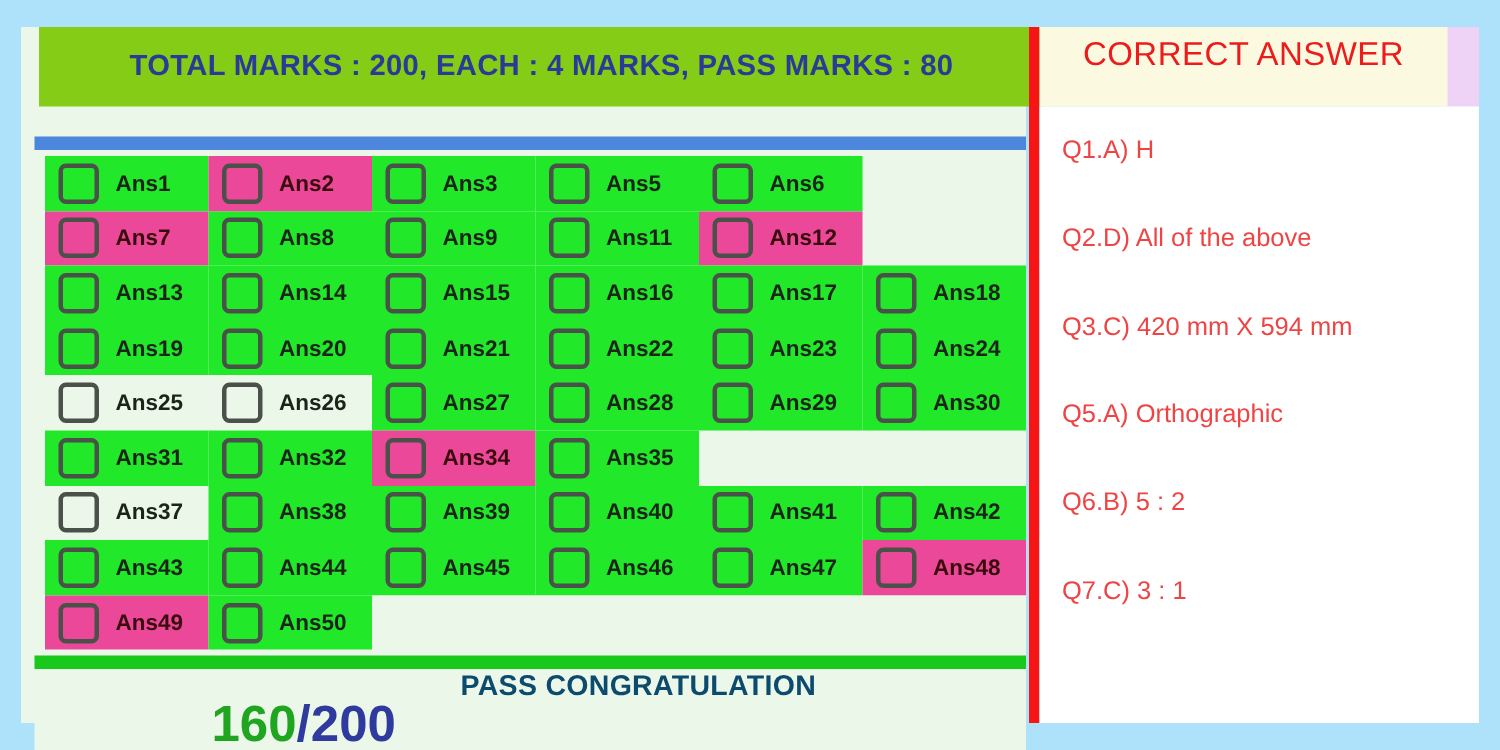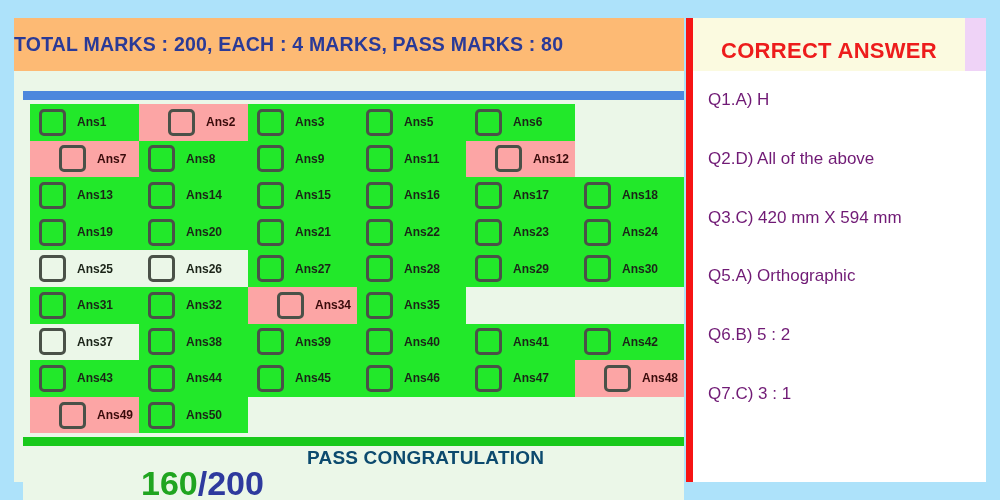--- a/index.html
+++ b/index.html
@@ -21,27 +21,28 @@
     position: absolute;
     left: 14px;
     top: 18px;
     width: 670px;
     height: 464px;
     background: #EBF7E8;
   }
 
   #marks-header {
     position: absolute;
-    left: 0;
+    left: 12px;
     top: 0;
     width: 670px;
     height: 53px;
-    background: #fdba74;
+    background: #84cc16;
     display: flex;
     align-items: center;
+    justify-content: center;
   }
 
   #marks-header-text {
     color: #2A3A97;
     font-size: 19.5px;
     font-weight: bold;
     letter-spacing: 0.2px;
     white-space: nowrap;
   }
 
@@ -73,37 +74,37 @@
   .ans-cell {
     width: 109px;
     height: 36.6px;
     display: flex;
     align-items: center;
     flex: 0 0 109px;
     overflow: hidden;
   }
 
   .ans-cell.state-correct   { background: #22E82A; }
-  .ans-cell.state-wrong     { background: #fca5a5; padding-left: 20px; }
+  .ans-cell.state-wrong     { background: #ec4899; }
   .ans-cell.state-blank     { background: #EBF7E8; text-align: right; }
   .ans-cell.state-empty     { background: #EBF7E8; }
 
   .ans-box {
     width: 27px;
     height: 27px;
     margin-left: 9px;
     border: 3.5px solid #4A5148;
     border-radius: 5px;
     flex: 0 0 27px;
     background: transparent;
   }
 
   .ans-label {
     margin-left: 11px;
-    font-size: 12px;
+    font-size: 15px;
     font-weight: 600;
     color: #1B2418;
     white-space: nowrap;
   }
 
   .state-wrong .ans-label { color: #3A0B0B; }
 
   
   #score-bar-green {
     position: absolute;
@@ -186,43 +187,42 @@
     position: absolute;
     left: 0;
     top: 0;
     width: 272px;
     height: 36px;
     display: flex;
     align-items: center;
     justify-content: center;
     color: #ED1C1C;
     font-size: 22px;
-    font-weight: bold;
+    font-weight: normal;
     letter-spacing: 0.3px;
     white-space: nowrap;
-    margin-top: 15px;
   }
 
   #answers-list {
     position: absolute;
     left: 7px;
     top: 53px;
     width: 293px;
     height: 411px;
     background: #FFFFFF;
     overflow: hidden;
   }
 
   .answer-item {
     height: 58.7px;
     display: flex;
     align-items: center;
     padding-left: 15px;
     font-size: 17px;
-    color: #701a75;
+    color: #ef4444;
     white-space: nowrap;
     overflow: hidden;
   }
 </style>
 </head>
 <body>
 
 <div id="left-panel">
 
   <div id="marks-header">

